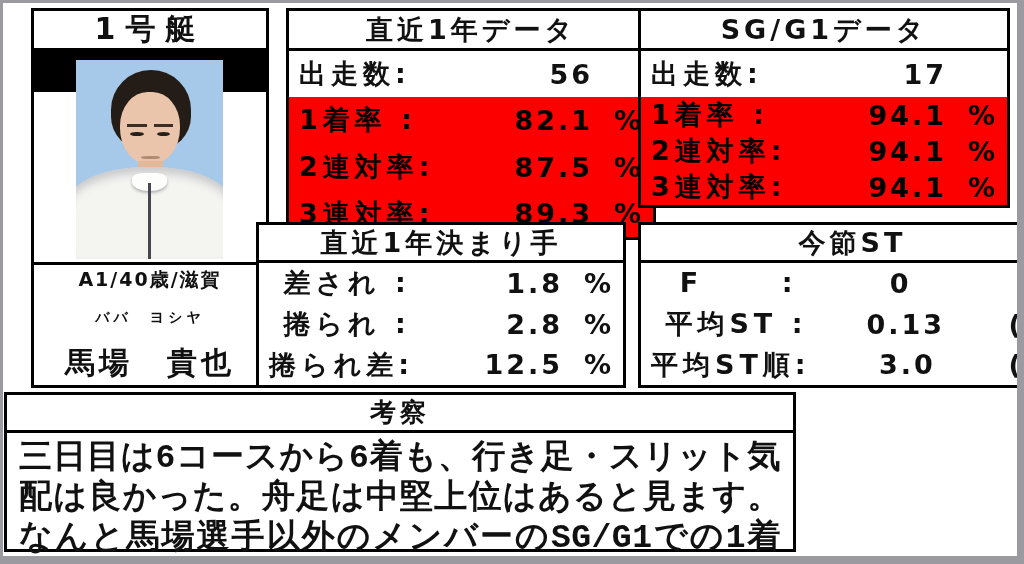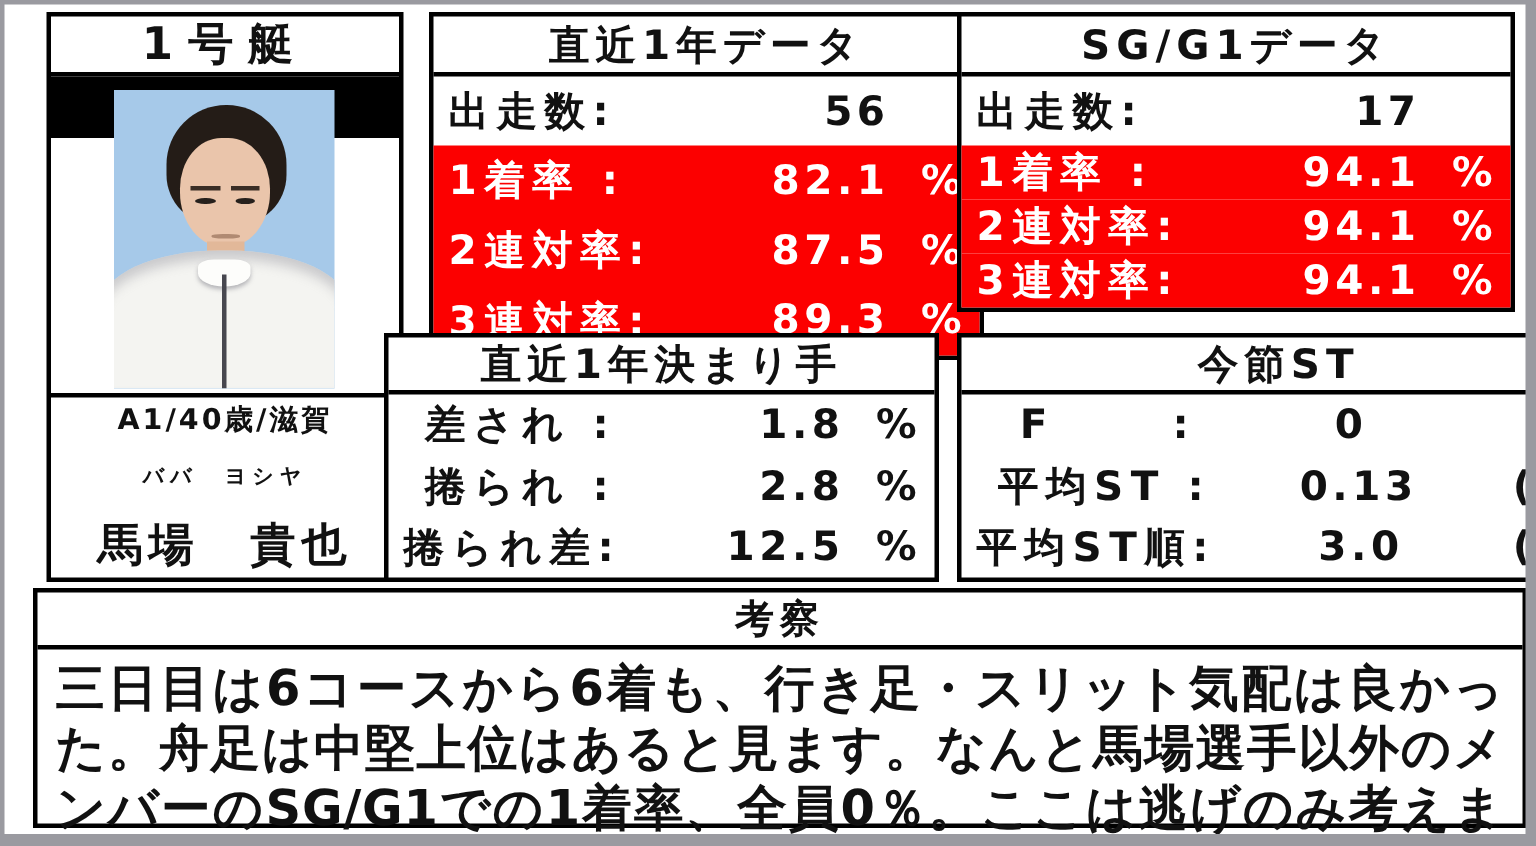--- a/index.html
+++ b/index.html
@@ -28,21 +28,21 @@
   }
   .rows{flex:1 1 auto;display:flex;flex-direction:column;}
   .stat-row{
     display:flex;align-items:center;
     font-weight:700;font-size:27px;
     padding:0 12px 0 10px;box-sizing:border-box;white-space:pre;
   }
   .stat-row .lbl{letter-spacing:5px;white-space:pre;}
   .stat-row .val{flex:1 1 auto;text-align:right;letter-spacing:3px;}
   .stat-row .unit{flex:0 0 48px;text-align:right;letter-spacing:0;}
-  .stat-row.hl{background:#fc0000;color:#ffffff;}
+  .stat-row.hl{background:#fc0000;color:#000000;}
 
   
   .toprow{flex:0 0 46px;}
   .redrow{flex:1 1 0;}
   .midrow{flex:1 1 0;}
 
   
   .boat-hdr{letter-spacing:10px;font-size:30px;}
   .photo-area{position:relative;flex:0 0 211px;border-bottom:3px solid #000;box-sizing:content-box;}
   .black-band{position:absolute;left:0;top:0;width:100%;height:41px;background:#000;}
@@ -192,16 +192,16 @@
       <span class="unit">(4)</span>
     </div>
     <div class="stat-row midrow">
       <span class="lbl">平均ST順:</span>
       <span class="val" style="text-align:center;">3.0</span>
       <span class="unit">(4)</span>
     </div>
   </div>
 </div>
 
-<div class="panel" style="left:22px;top:392px;width:996px;height:160px;">
+<div class="panel" style="left:4px;top:392px;width:792px;height:160px;font-family:Liberation Mono, monospace;">
   <div class="panel-hdr" style="height:38px;font-size:26px;">考察</div>
   <div class="analysis-body">三日目は6コースから6着も、行き足・スリット気配は良かった。舟足は中堅上位はあると見ます。なんと馬場選手以外のメンバーのSG/G1での1着率、全員0％。ここは逃げのみ考えます。</div>
 </div>
 
 </body></html>

